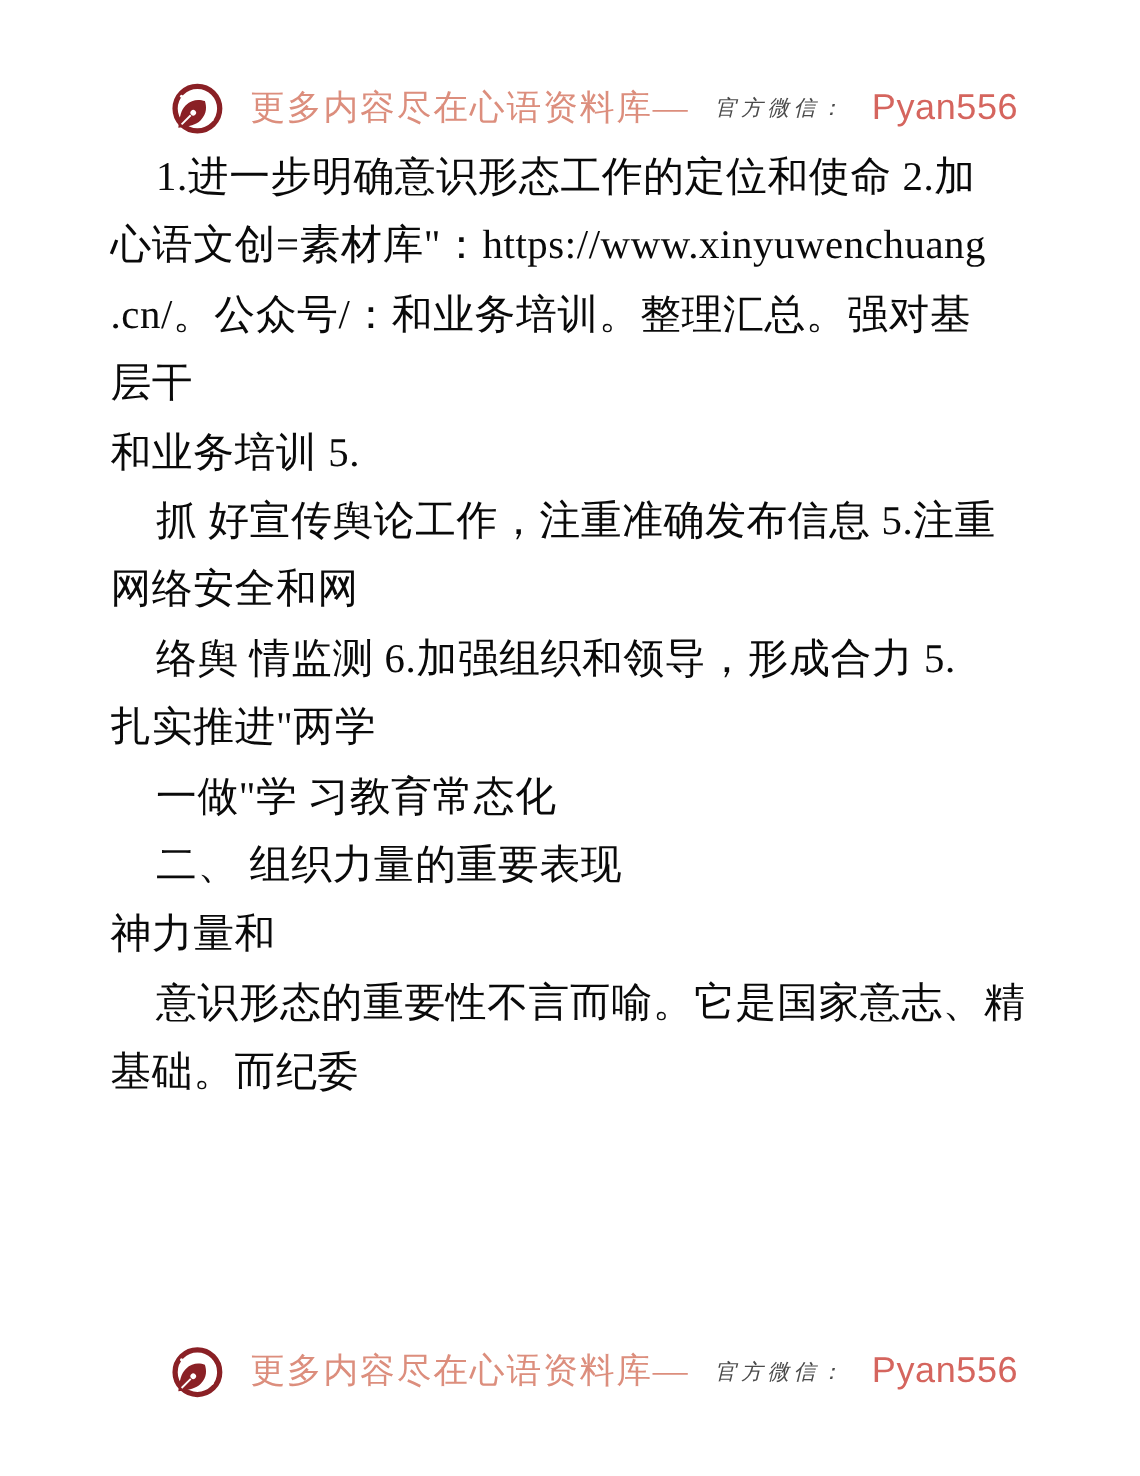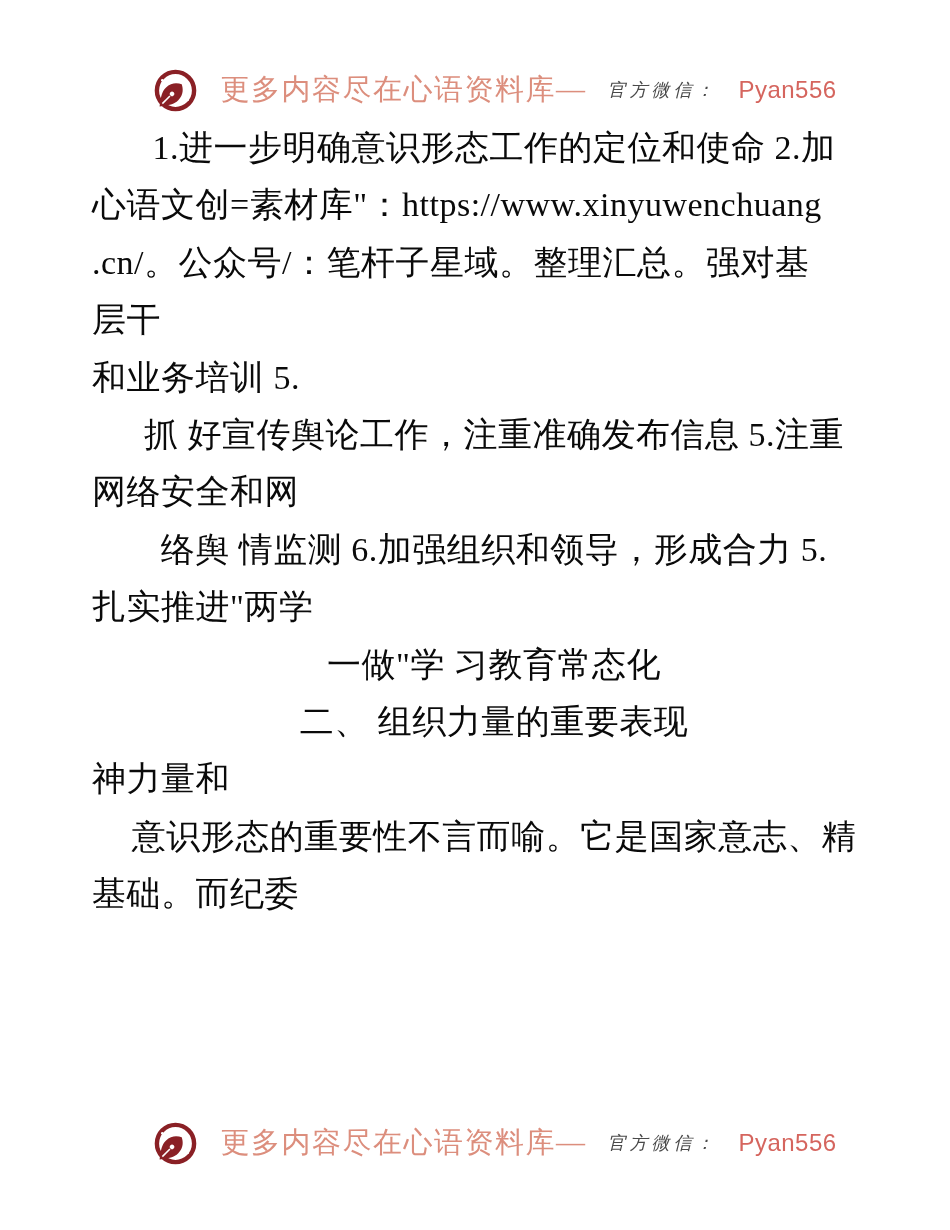--- a/index.html
+++ b/index.html
@@ -33,39 +33,39 @@
     font-family:"Liberation Serif", serif;
   }
   .wm-label{
     font-size:18px;
     color:#4a4a4a;
     font-style:italic;
     letter-spacing:4px;
     font-family:"Liberation Serif", serif;
   }
   .wm-id{
-    font-size:24px;
+    font-size:30px;
     color:#d5655e;
     letter-spacing:0.5px;
     font-family:"Liberation Sans", sans-serif;
   }
   
   .doc-body{
     position:absolute;
     left:92px;
     top:119px;
     width:766px;
     font-size:34px;
     line-height:57.4px;
     letter-spacing:0.5px;
     color:#0a0a0a;
     font-family:"Liberation Serif", serif;
   }
   .line{white-space:pre;}
-  .line.indent{text-indent:38px;text-align:center;}
+  .line.indent{text-indent:38px;}
 </style>
 </head>
 <body>
 
 <div class="page">
 
   <div class="watermark header">
     <svg class="logo" viewBox="0 0 48 48">
       <circle cx="24" cy="24" r="19" fill="none" stroke="#8a2025" stroke-width="4.5"></circle>
       <g transform="rotate(225 24 24)">
@@ -77,21 +77,21 @@
       <circle cx="36.5" cy="33.5" r="1.3" fill="#ffffff"></circle>
     </svg>
     <span class="wm-main">更多内容尽在心语资料库—</span>
     <span class="wm-label">官方微信：</span>
     <span class="wm-id">Pyan556</span>
   </div>
 
   <div class="doc-body" id="doc-body">
       <div class="line indent">1.进一步明确意识形态工作的定位和使命 2.加</div>
       <div class="line">心语文创=素材库"：https://www.xinyuwenchuang</div>
-      <div class="line">.cn/。公众号/：笔杆子星域。整理汇总。强对基</div>
+      <div class="line">.cn/。公众号/：和业务培训。整理汇总。强对基</div>
       <div class="line">层干</div>
       <div class="line">和业务培训 5.</div>
       <div class="line indent">抓 好宣传舆论工作，注重准确发布信息 5.注重</div>
       <div class="line">网络安全和网</div>
       <div class="line indent">络舆 情监测 6.加强组织和领导，形成合力 5.</div>
       <div class="line">扎实推进"两学</div>
       <div class="line indent">一做"学 习教育常态化</div>
       <div class="line indent">二、 组织力量的重要表现</div>
       <div class="line">神力量和</div>
       <div class="line indent">意识形态的重要性不言而喻。它是国家意志、精</div>

